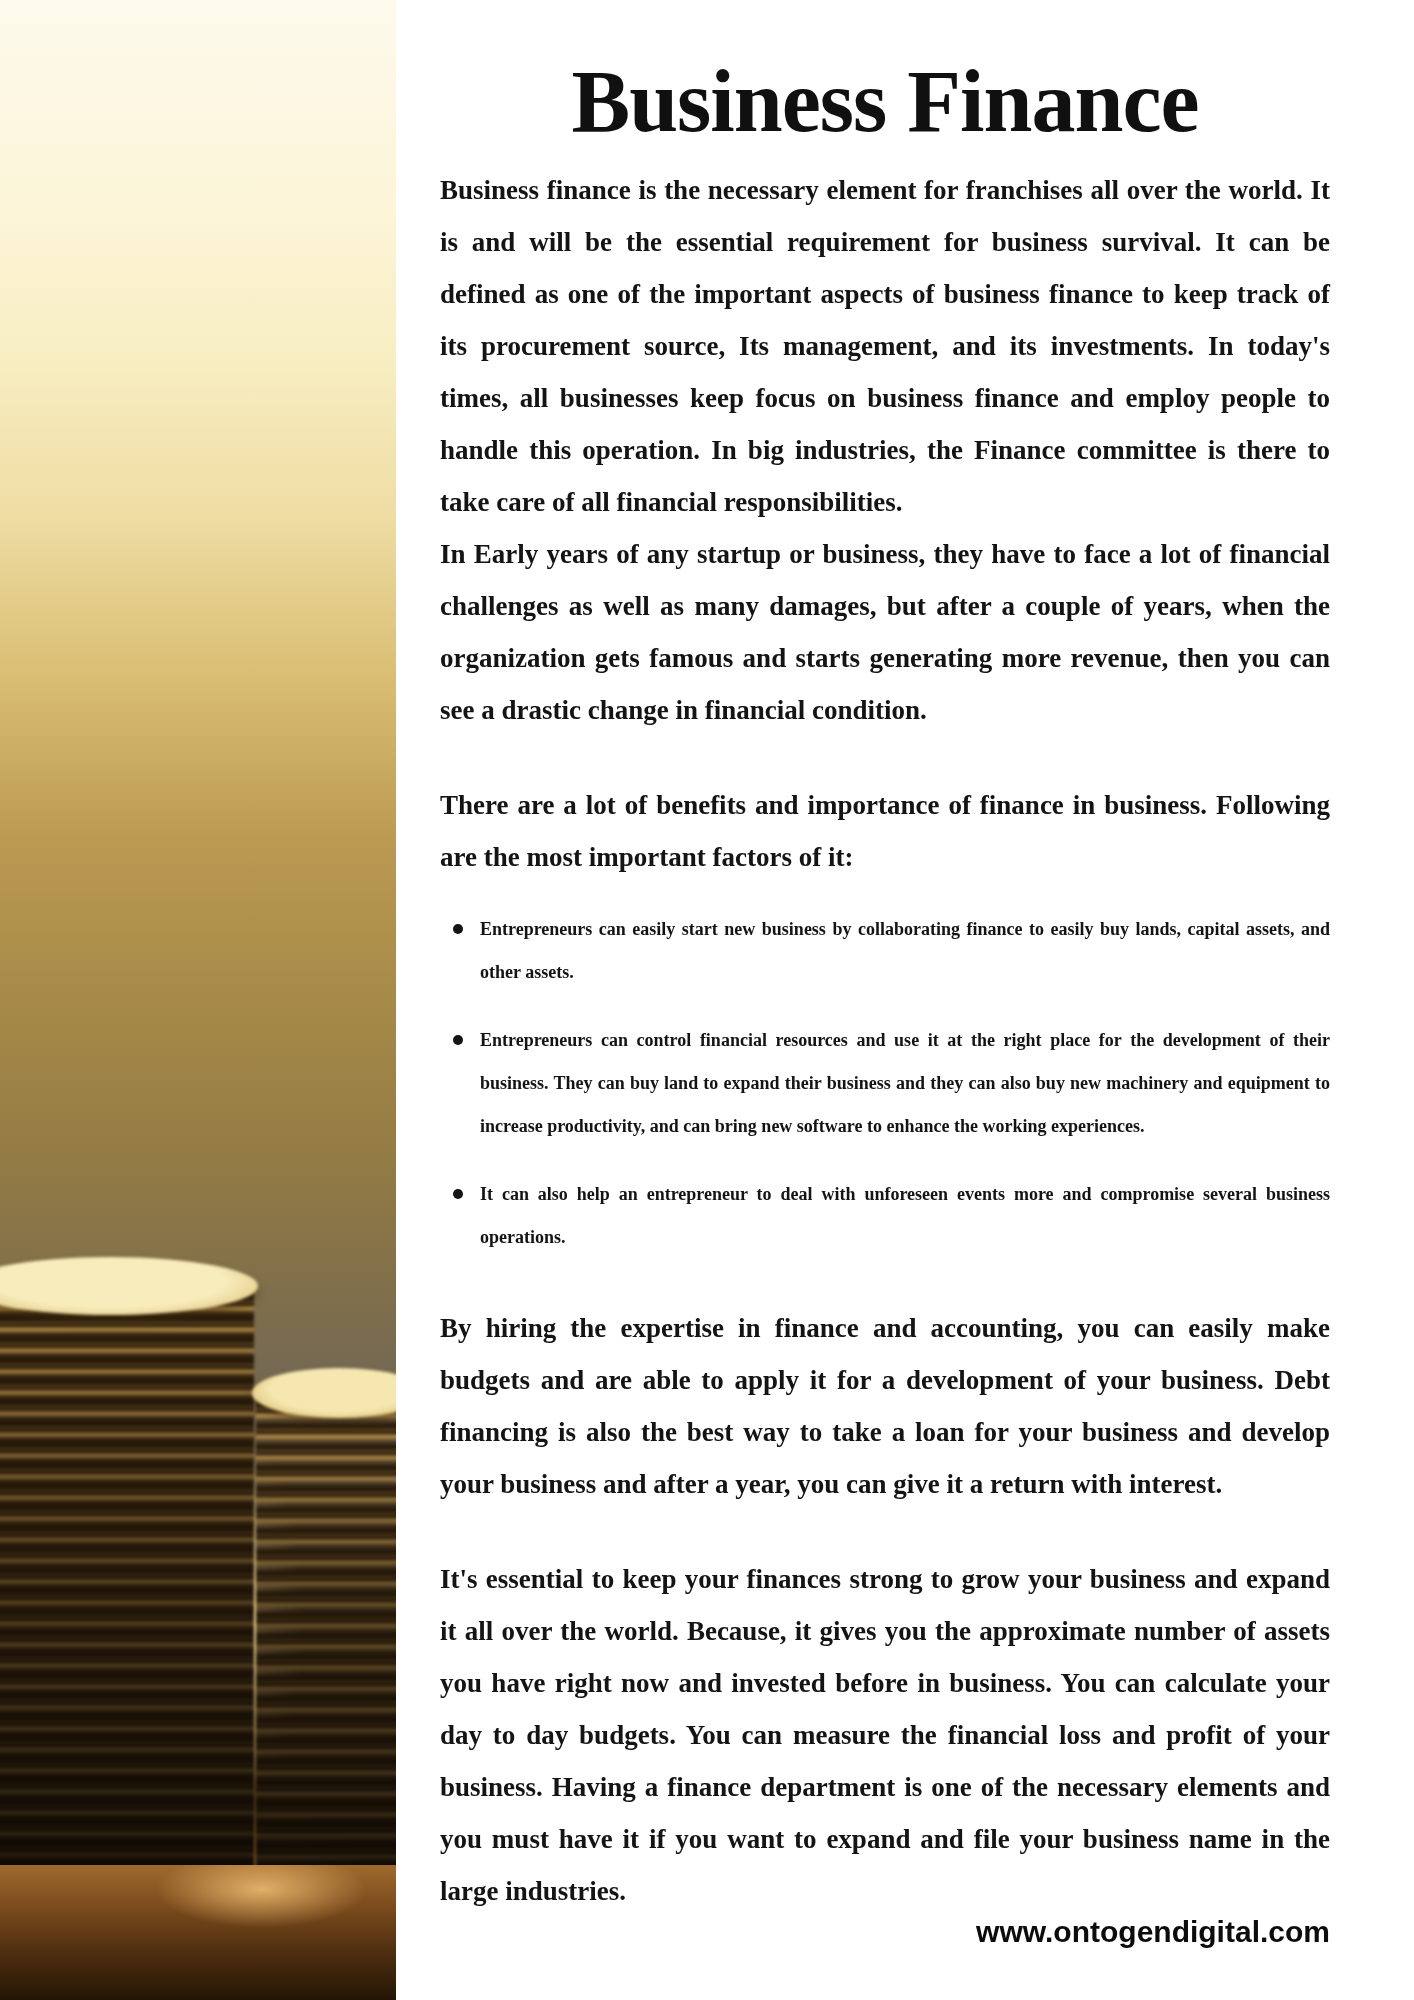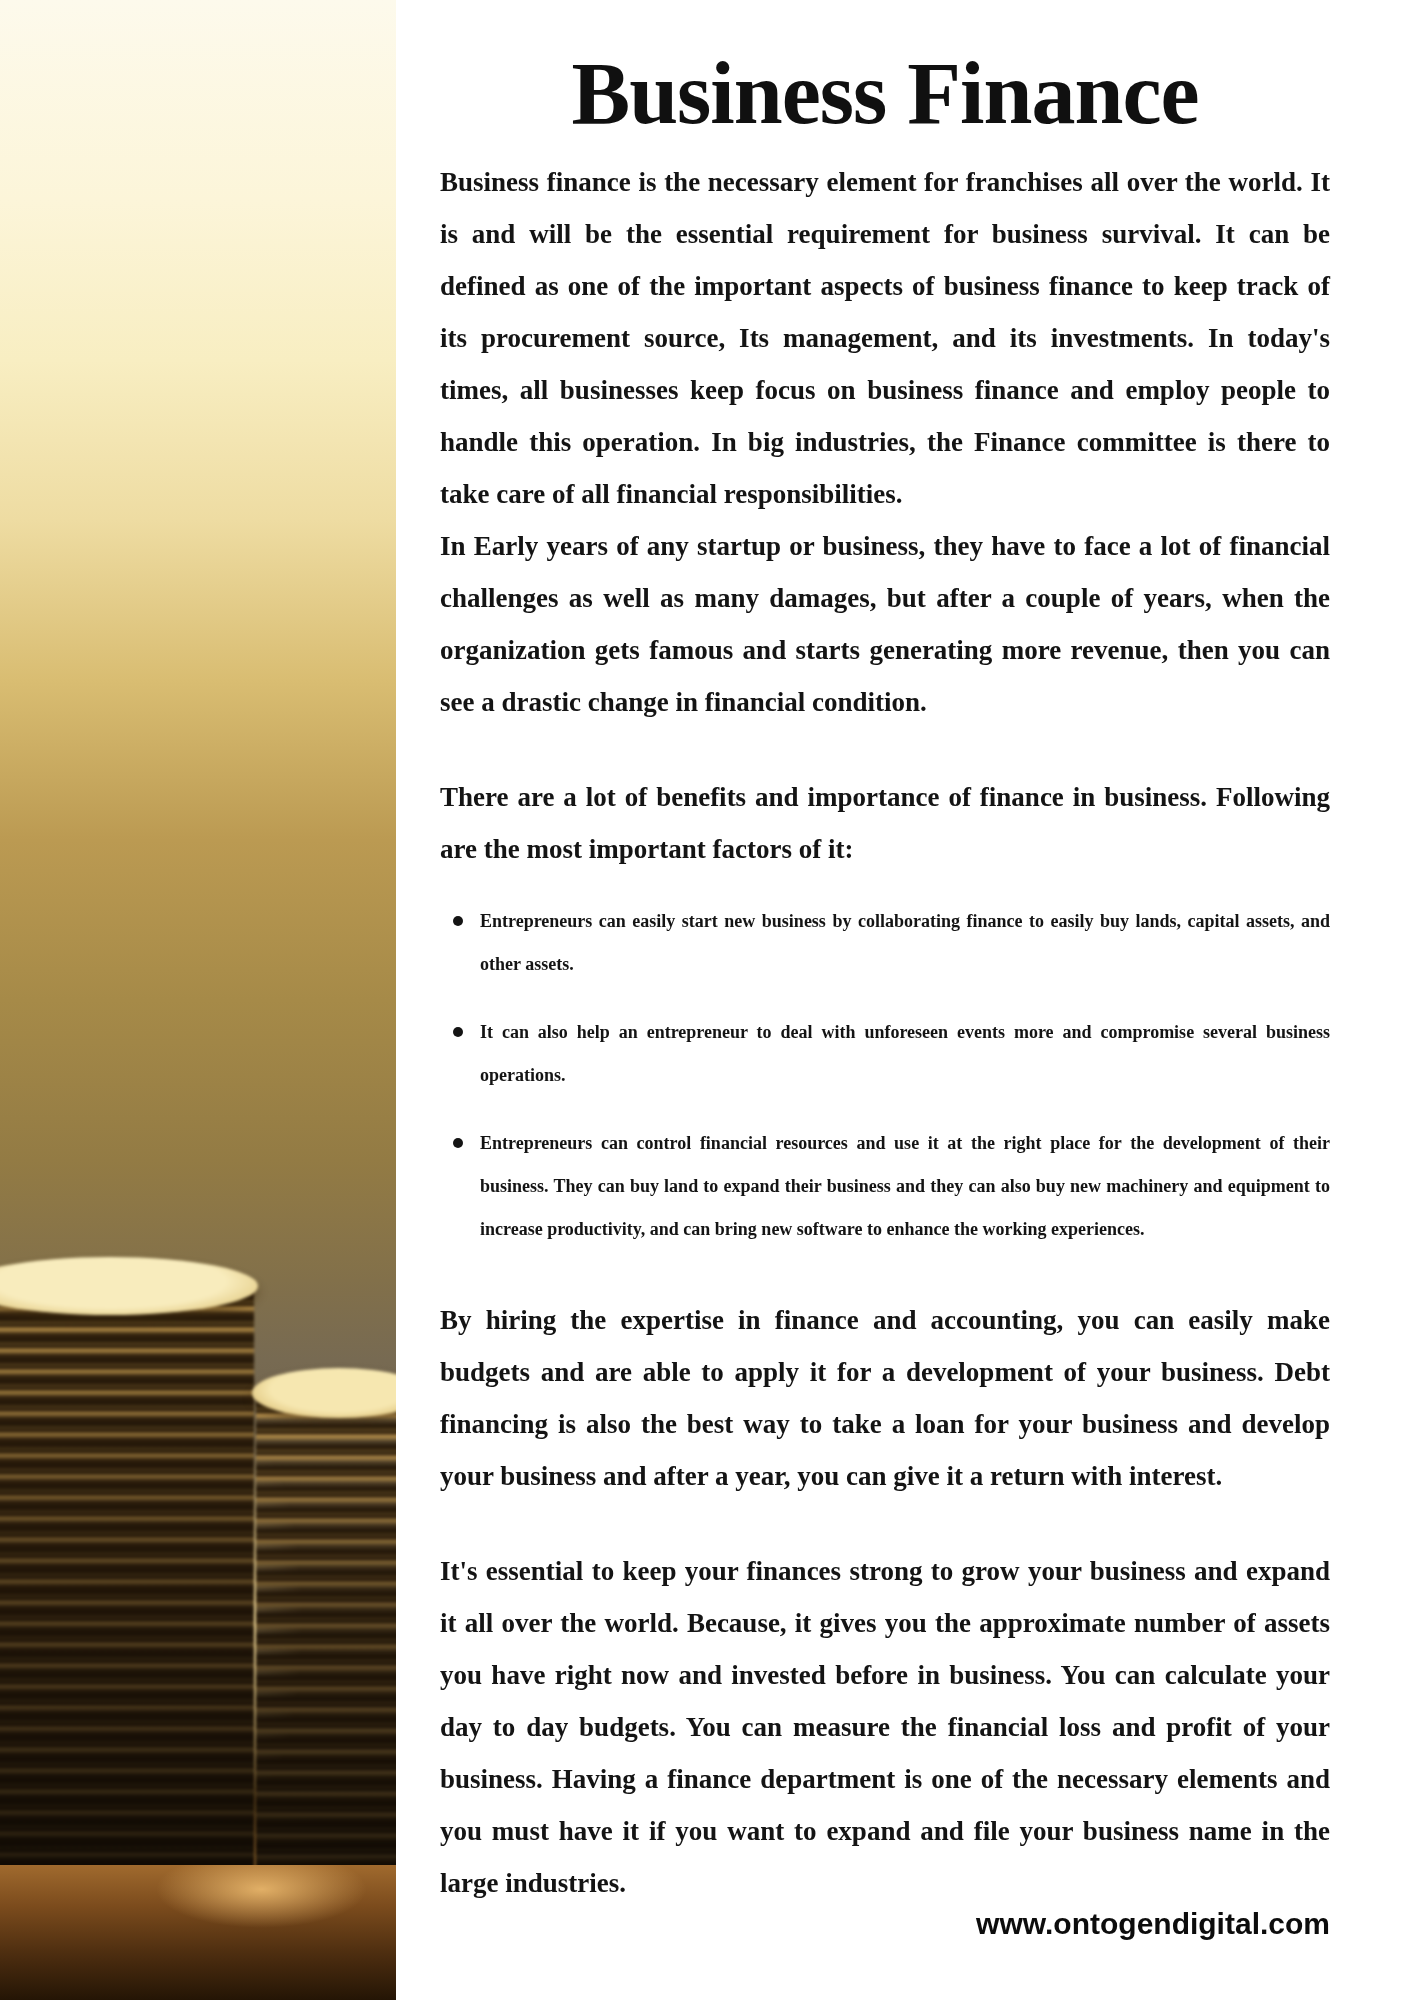--- a/index.html
+++ b/index.html
@@ -63,21 +63,21 @@
   }
   .table-surface {
     position: absolute; left: 0; right: 0; bottom: 0; height: 135px;
     background:
       radial-gradient(ellipse 150px 55px at 66% 18%, rgba(255,205,125,.75), rgba(255,205,125,0) 70%),
       linear-gradient(180deg, #a06a2e 0%, #7c4c1d 30%, #4e2e10 65%, #241505 100%);
   }
 
   
   .content {
-    position: absolute; left: 440px; top: 8px;
+    position: absolute; left: 440px; top: 16px;
     width: 890px;
     color: #141414;
   }
   .doc-title {
     margin: 40px 0 16px 0;
     font-family: "Liberation Serif", serif;
     font-weight: 700;
     font-size: 88px;
     line-height: 1.05;
     letter-spacing: -1px;
@@ -134,22 +134,22 @@
   <div class="content">
     <h1 class="doc-title">Business Finance</h1>
 
     <div class="body-text">
       <p>Business finance is the necessary element for franchises all over the world. It is and will be the essential requirement for business survival. It can be defined as one of the important aspects of business finance to keep track of its procurement source, Its management, and its investments. In today's times, all businesses keep focus on business finance and employ people to handle this operation. In big industries, the Finance committee is there to take care of all financial responsibilities.</p>
       <p class="gap-after">In Early years of any startup or business, they have to face a lot of financial challenges as well as many damages, but after a couple of years, when the organization gets famous and starts generating more revenue, then you can see a drastic change in financial condition.</p>
 
       <p>There are a lot of benefits and importance of finance in business. Following are the most important factors of it:</p>
       <ul class="benefits gap-after">
         <li>Entrepreneurs can easily start new business by collaborating finance to easily buy lands, capital assets, and other assets.</li>
+        <li>Entrepreneurs can control financial resources and use it at the right place for the development of their business. They can buy land to expand their business and they can also buy new machinery and equipment to increase productivity, and can bring new software to enhance the working experiences.</li>
         <li>It can also help an entrepreneur to deal with unforeseen events more and compromise several business operations.</li>
-        <li>Entrepreneurs can control financial resources and use it at the right place for the development of their business. They can buy land to expand their business and they can also buy new machinery and equipment to increase productivity, and can bring new software to enhance the working experiences.</li>
       </ul>
 
       <p class="gap-after">By hiring the expertise in finance and accounting, you can easily make budgets and are able to apply it for a development of your business. Debt financing is also the best way to take a loan for your business and develop your business and after a year, you can give it a return with interest.</p>
 
       <p>It's essential to keep your finances strong to grow your business and expand it all over the world. Because, it gives you the approximate number of assets you have right now and invested before in business. You can calculate your day to day budgets. You can measure the financial loss and profit of your business. Having a finance department is one of the necessary elements and you must have it if you want to expand and file your business name in the large industries.</p>
     </div>
 
     <div class="footer">
       <div>www.ontogendigital.com</div>
     </div>

